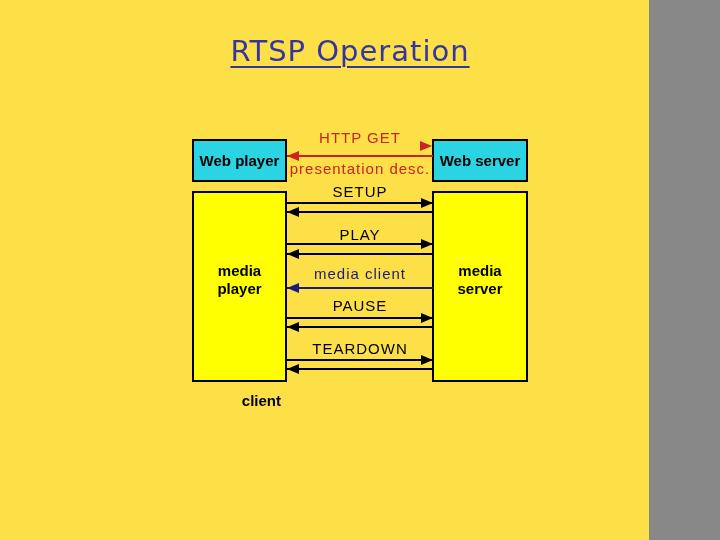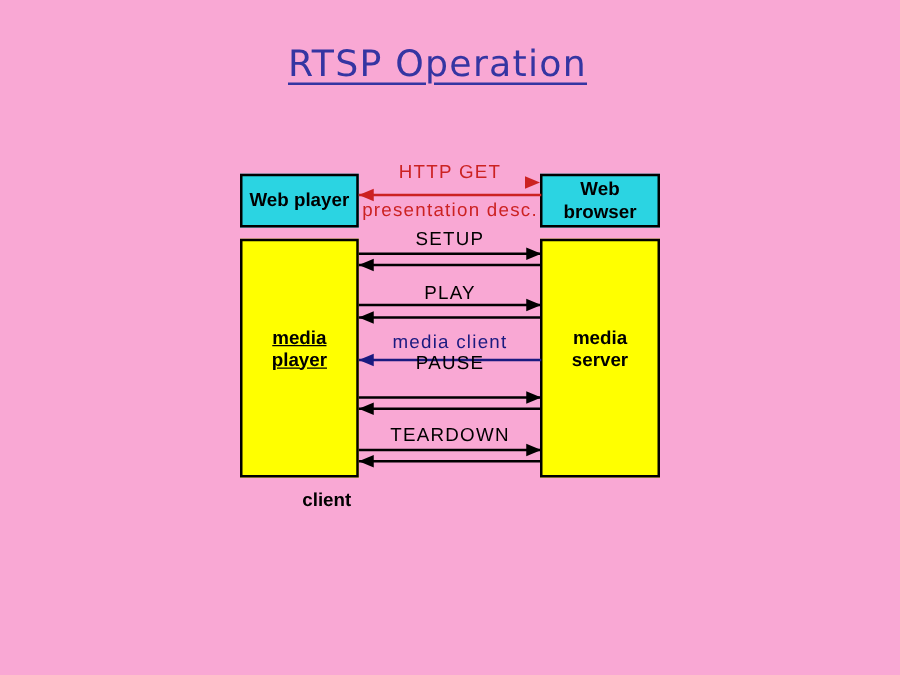--- a/index.html
+++ b/index.html
@@ -1,32 +1,32 @@
 <!DOCTYPE html>
 <html><head>
 <meta charset="utf-8">
 <style>
   html,body{margin:0;padding:0;background:#888;}
-  #page{position:relative;width:720px;height:540px;background:#f9a8d4;overflow:hidden;
+  #page{position:relative;width:649px;height:540px;background:#fde047;overflow:hidden;
         font-family:"Liberation Sans",sans-serif;}
 
   
   #title{position:absolute;left:0;top:34px;width:700px;text-align:center;
          font-family:"DejaVu Sans",sans-serif;font-size:29px;letter-spacing:1px;
          color:#3535a2;text-decoration:underline;text-decoration-thickness:2px;text-underline-offset:5px;}
 
   
   .box{position:absolute;display:flex;align-items:center;justify-content:center;
        text-align:center;border:2px solid #000;box-sizing:border-box;
        font-weight:bold;font-size:15px;line-height:18px;color:#000;}
   .cyan{background:#2bd4e2;}
   .yellow{background:#ffff00;}
   #web-browser-box{left:192px;top:139px;width:95px;height:43px;}
   #web-server-box{left:432px;top:139px;width:96px;height:43px;}
-  #media-player-box{left:192px;top:191px;width:95px;height:191px;padding-bottom:14px;text-decoration:underline;}
+  #media-player-box{left:192px;top:191px;width:95px;height:191px;padding-bottom:14px;}
   #media-server-box{left:432px;top:191px;width:96px;height:191px;padding-bottom:14px;}
 
   
   .footer-label{position:absolute;top:392px;width:95px;text-align:right;
                 font-weight:bold;font-size:15px;color:#000;}
   #client-label{left:186px;}
   #server-label{left:433px;}
 
   
   .msg-label{position:absolute;left:287px;width:146px;text-align:center;
@@ -55,21 +55,21 @@
 <body>
 
 <div id="page">
 
   <div id="title">RTSP Operation</div>
 
   <div id="web-browser-box" class="box cyan">
     <span>Web player</span>
   </div>
   <div id="web-server-box" class="box cyan">
-    <span>Web browser</span>
+    <span>Web server</span>
   </div>
   <div id="media-player-box" class="box yellow">
     <span>media player</span>
   </div>
   <div id="media-server-box" class="box yellow">
     <span>media server</span>
   </div>
 
   <div id="client-label" class="footer-label">client</div>
 
@@ -100,21 +100,21 @@
     <span class="line"></span>
       <span class="head"></span>
   </div>
 
   <div class="msg-label navy" style="top:265px;">media client</div>
   <div class="arrow dir-left c-navy" style="top:283px;">
     <span class="line"></span>
       <span class="head"></span>
   </div>
 
-  <div class="msg-label" style="top:282px;text-align:center;">PAUSE</div>
+  <div class="msg-label" style="top:297px;text-align:center;">PAUSE</div>
   <div class="arrow dir-right" style="top:313px;">
     <span class="line"></span>
       <span class="head"></span>
   </div>
   <div class="arrow dir-left" style="top:322px;">
     <span class="line"></span>
       <span class="head"></span>
   </div>
 
   <div class="msg-label" style="top:340px;">TEARDOWN</div>

